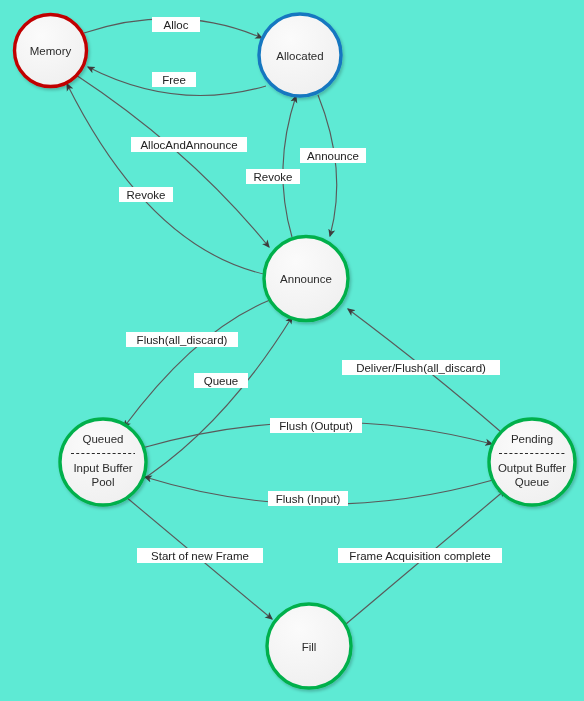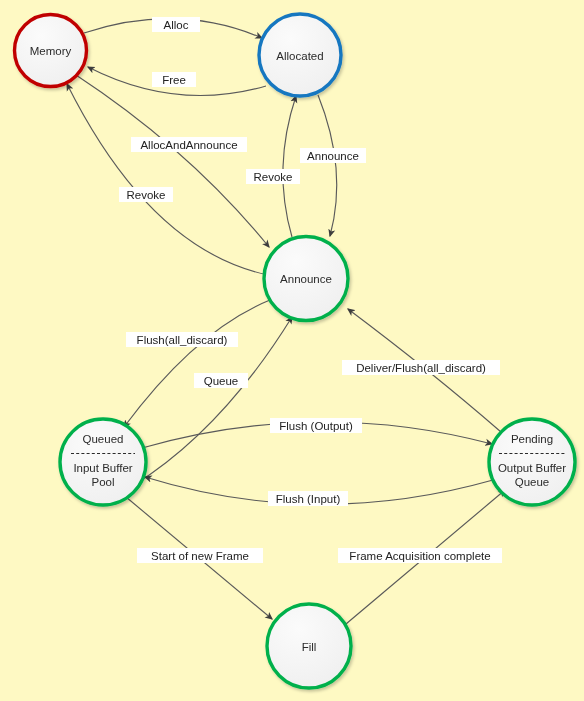--- a/index.html
+++ b/index.html
@@ -7,21 +7,21 @@
     padding: 0;
     background: #ffffff;
   }
   body {
     font-family: "Liberation Sans", sans-serif;
   }
   #canvas {
     position: relative;
     width: 584px;
     height: 701px;
-    background: #fef9c3;
+    background: #5eead4;
     overflow: hidden;
   }
   #diagram-svg {
     position: absolute;
     left: 0;
     top: 0;
     width: 584px;
     height: 701px;
   }
   .node-label {

